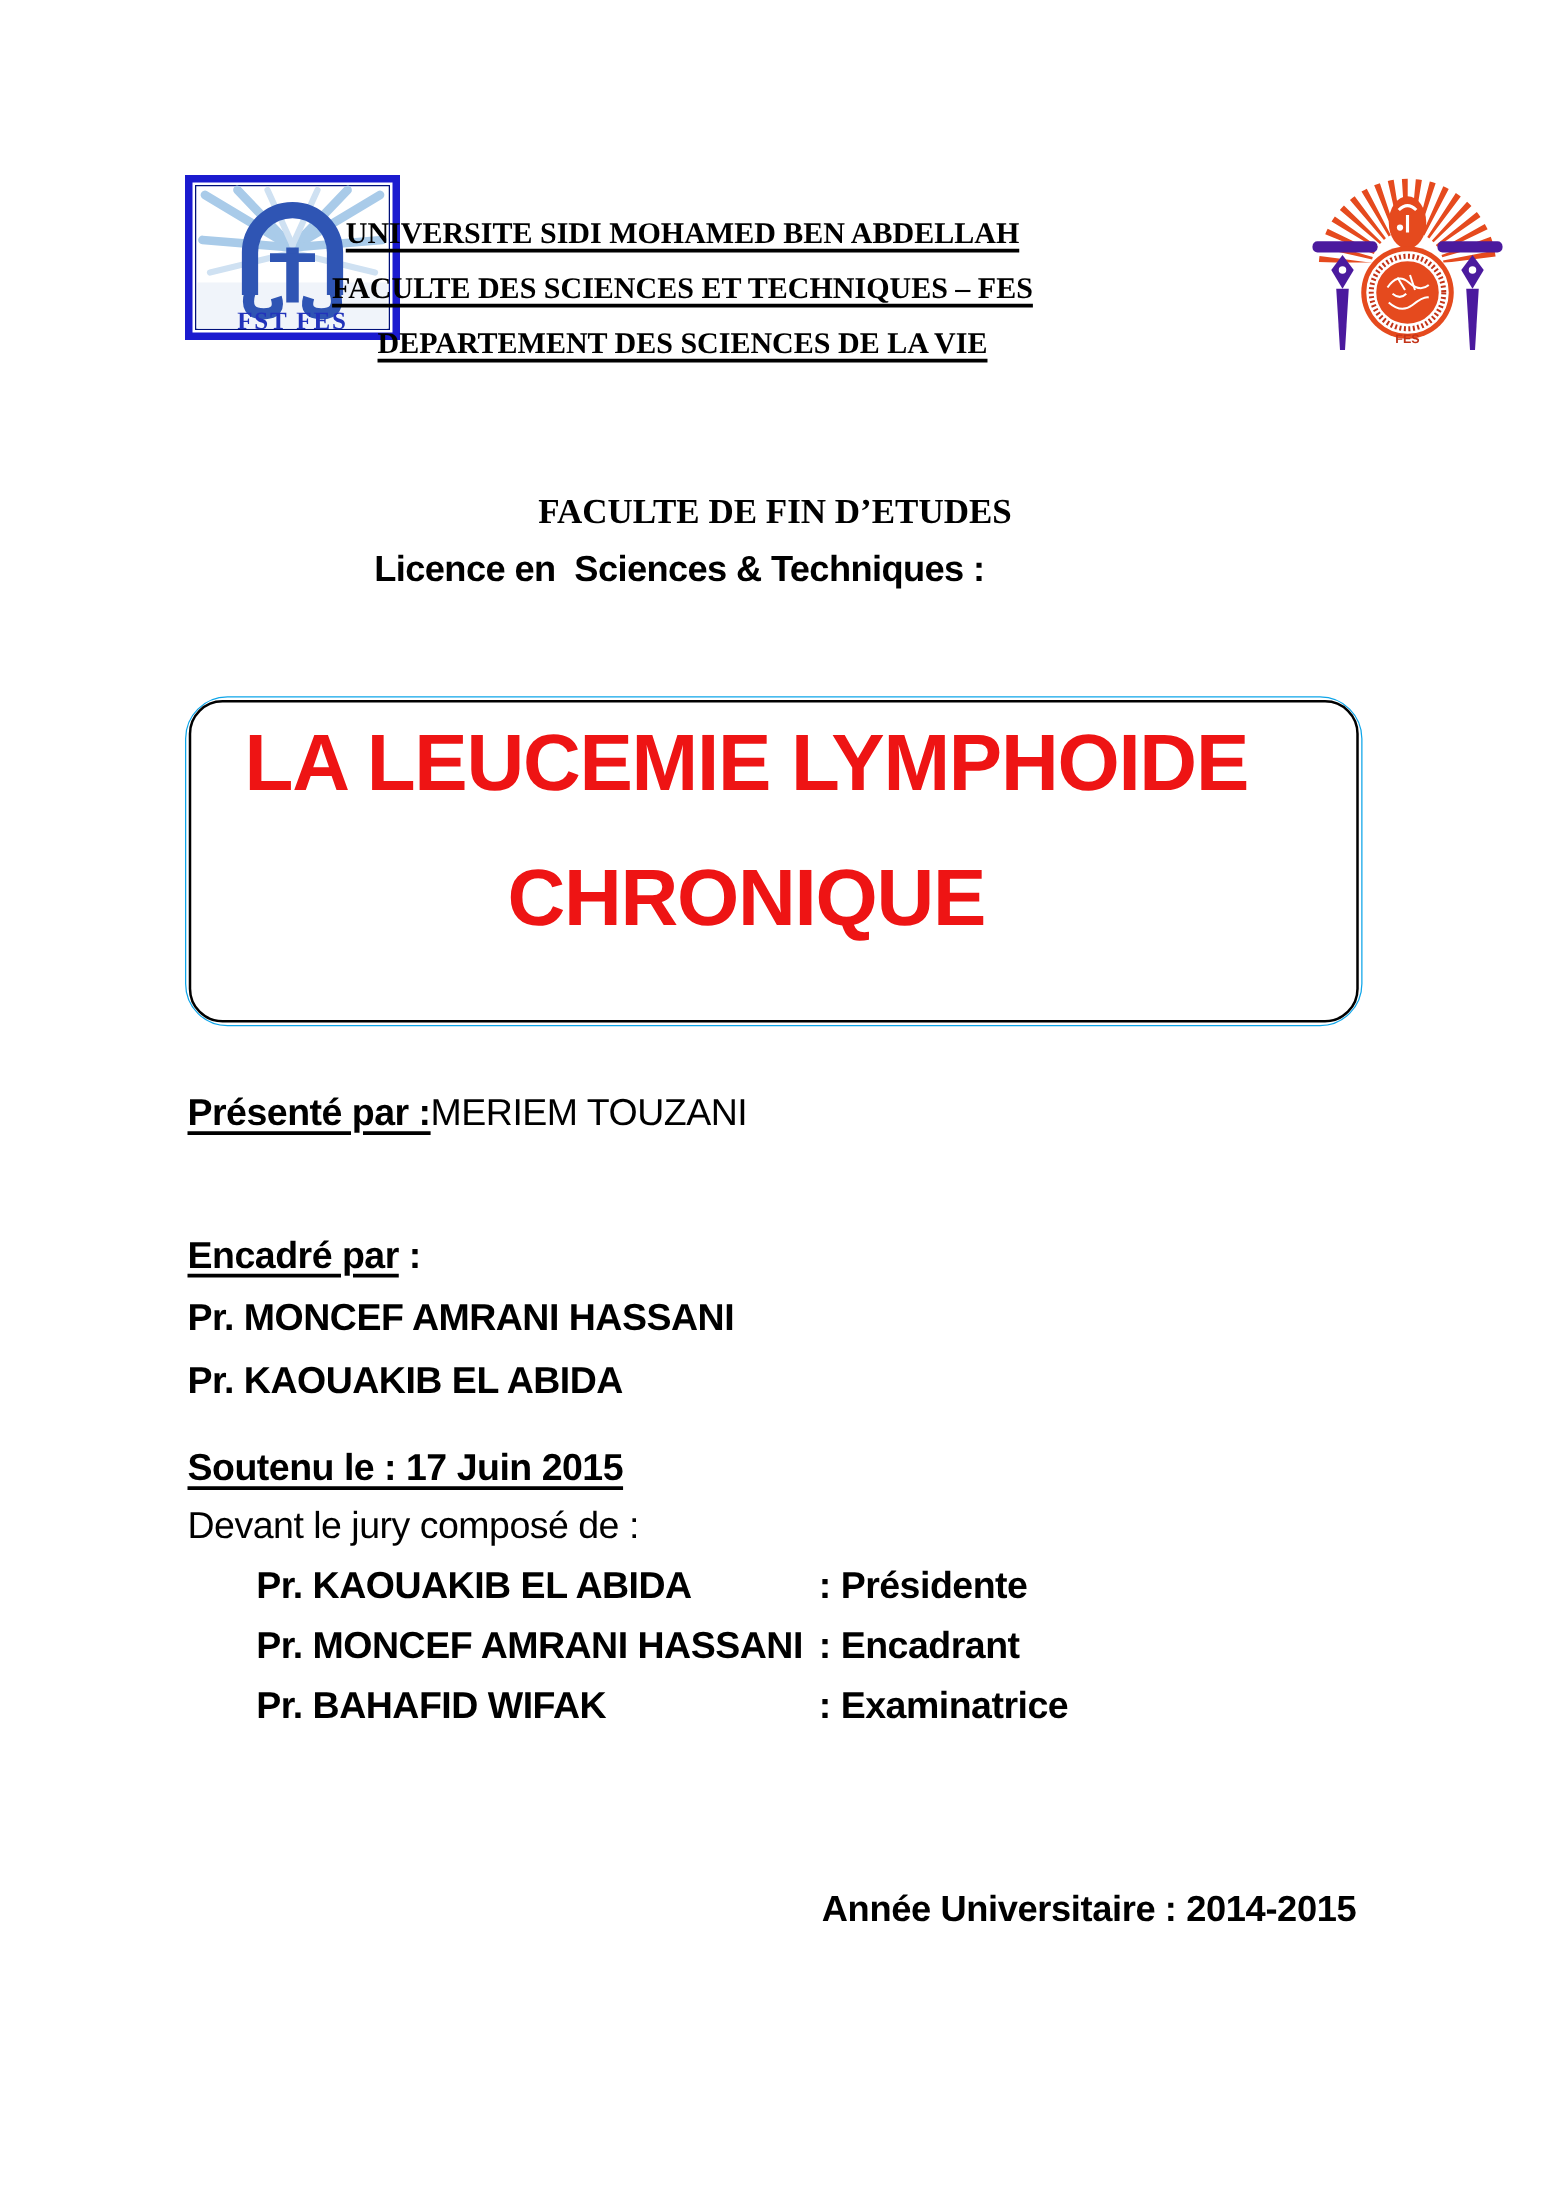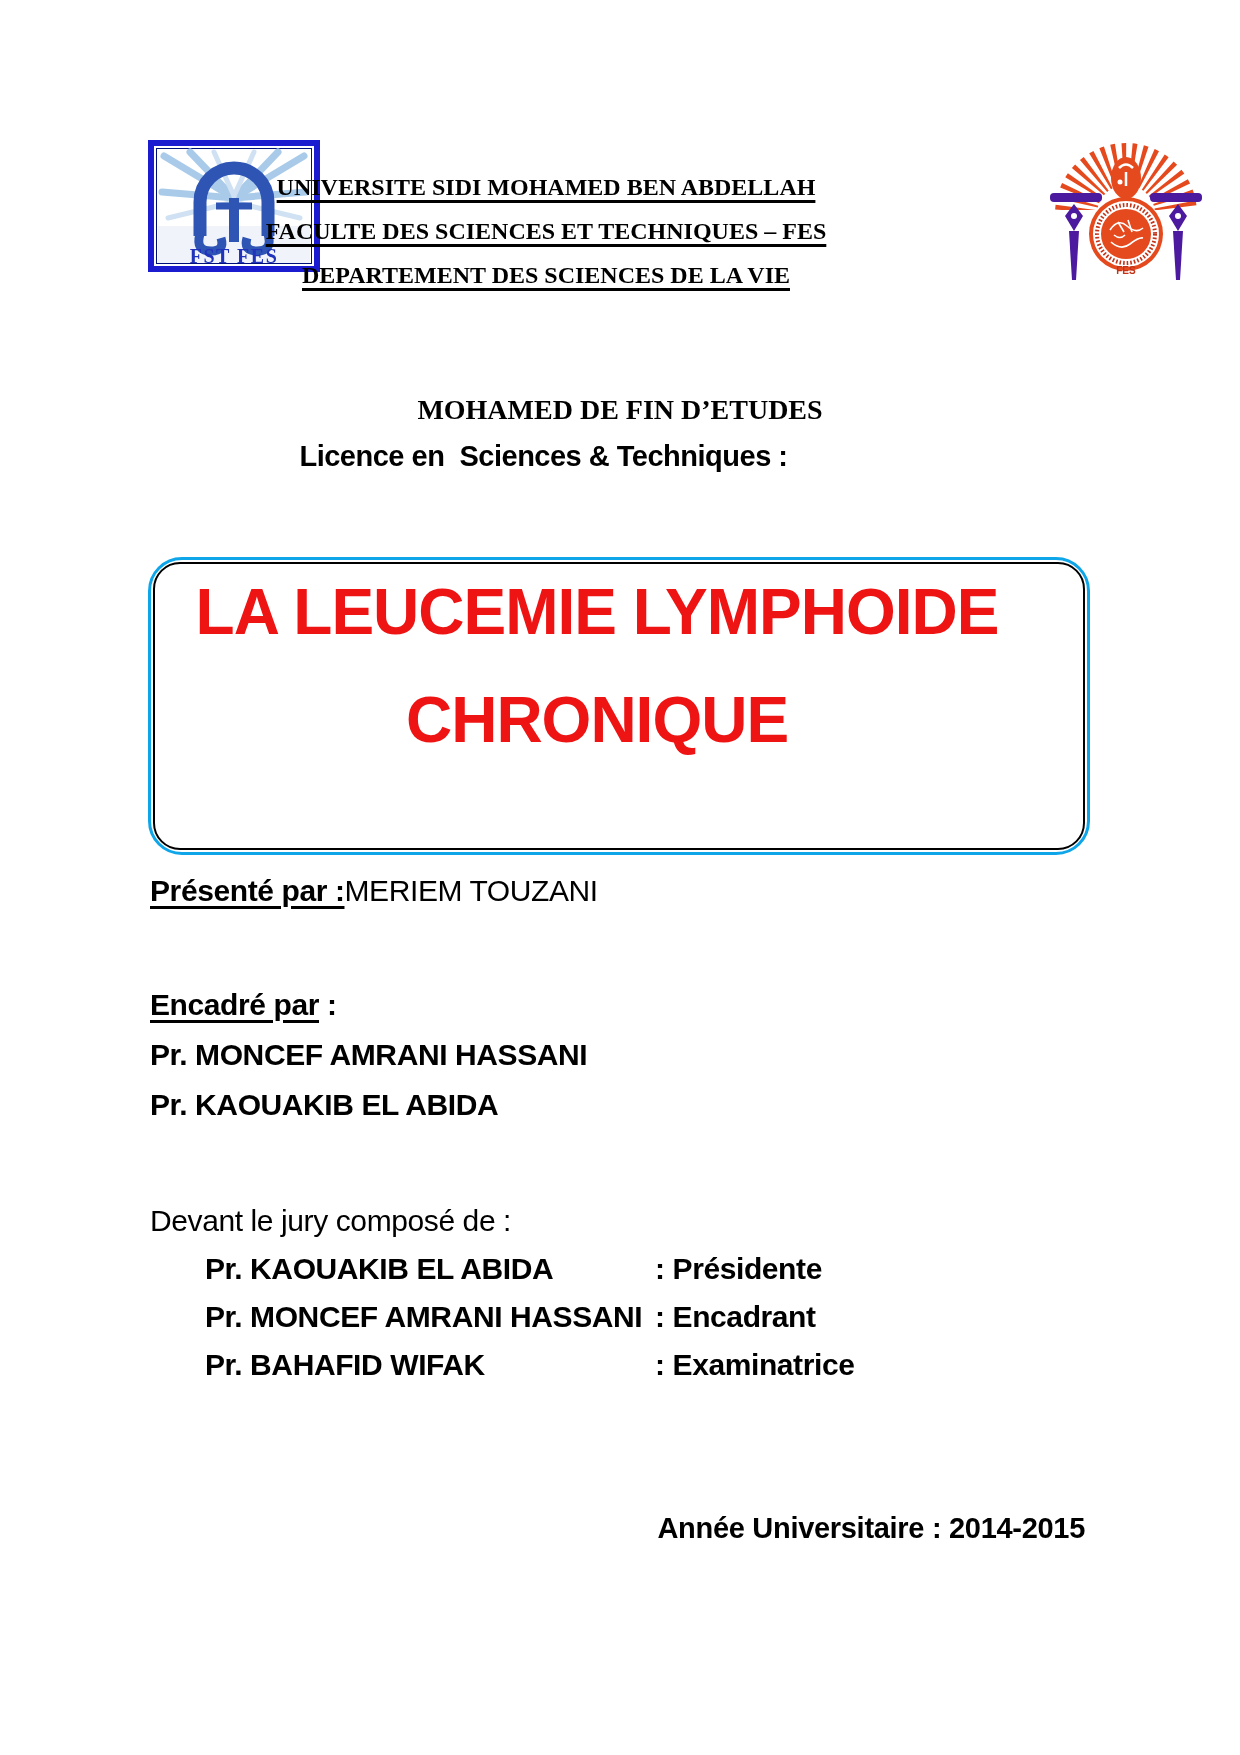--- a/index.html
+++ b/index.html
@@ -27,22 +27,22 @@
   
   .projet-line{left:0;top:394px;width:1240px;text-align:center;
     font-weight:bold;font-size:28px;}
   .licence-line{left:0;top:440px;width:1087px;text-align:center;
     font-weight:bold;font-size:29px;letter-spacing:-0.5px;white-space:pre-wrap;}
   .filiere-line{left:0;top:496px;width:1240px;text-align:center;
     font-weight:bold;font-size:22px;letter-spacing:-0.3px;}
 
   
   .title-box{
-    left:148px;top:557px;width:942px;height:298px;
-    border:3px solid #0ea5e9;border-radius:34px;box-sizing:border-box;
+    left:148px;top:557px;width:942px;height:264px;
+    border:1px solid #0ea5e9;border-radius:34px;box-sizing:border-box;
   }
   .title-box-inner{
     position:absolute;left:2px;top:2px;right:2px;bottom:2px;
     border:2px solid #000;border-radius:27px;
   }
   .title-text{
     position:absolute;left:0;right:44px;text-align:center;
     font-weight:bold;font-size:64px;line-height:1;
     letter-spacing:-1px;color:#ee1414;
   }
@@ -152,40 +152,43 @@
     <circle cx="78" cy="100" r="29" fill="none" stroke="#c23318" stroke-width="4" stroke-dasharray="1.6 2"></circle>
     <g stroke="#ffffff" stroke-width="1.6" fill="none">
       <path d="M62 96 q8 -12 17 -4 t16 2"></path>
       <path d="M63 108 q10 9 19 2 t13 -6"></path>
       <path d="M70 88 l6 10 m4 -12 l4 12"></path>
       <path d="M66 101 q6 5 11 0"></path>
     </g>
     <text x="78" y="140" text-anchor="middle" font-size="10" font-weight="bold" fill="#c23318" font-family="Liberation Sans, sans-serif">FES</text>
   </svg>
 
-  <div class="abs projet-line serif">MOHAMED DE FIN D’ETUDES</div>
+  <div class="abs projet-line serif">FACULTE DE FIN D’ETUDES</div>
   <div class="abs licence-line">Licence en  Sciences &amp; Techniques :</div>
 
   <div class="abs title-box">
     <div class="title-box-inner">
       <div class="title-text title-line1">LA LEUCEMIE LYMPHOIDE</div>
       <div class="title-text title-line2">CHRONIQUE</div>
     </div>
   </div>
 
   <div class="abs bodyline presented-line">
     <span class="b u3 pre">Présenté par :</span><span>MERIEM TOUZANI</span>
   </div>
 
   <div class="abs bodyline encadre-line b">
     <span class="u3">Encadré par</span><span class="pre"> :</span>
   </div>
   <div class="abs bodyline sup-name1 b">Pr. MONCEF AMRANI HASSANI</div>
   <div class="abs bodyline sup-name2 b">Pr. KAOUAKIB EL ABIDA</div>
 
+  <div class="abs bodyline soutenu-line">
+    <span class="b u3">Soutenu le : 17 Juin 2015</span>
+  </div>
   <div class="abs bodyline devant-line">Devant le jury composé de :</div>
 
   <div class="abs jury-row jury-row1">
     <span class="jname">Pr. KAOUAKIB EL ABIDA</span>
     <span class="jrole">: Présidente</span>
   </div>
   <div class="abs jury-row jury-row2">
     <span class="jname">Pr. MONCEF AMRANI HASSANI</span>
     <span class="jrole">: Encadrant</span>
   </div>

